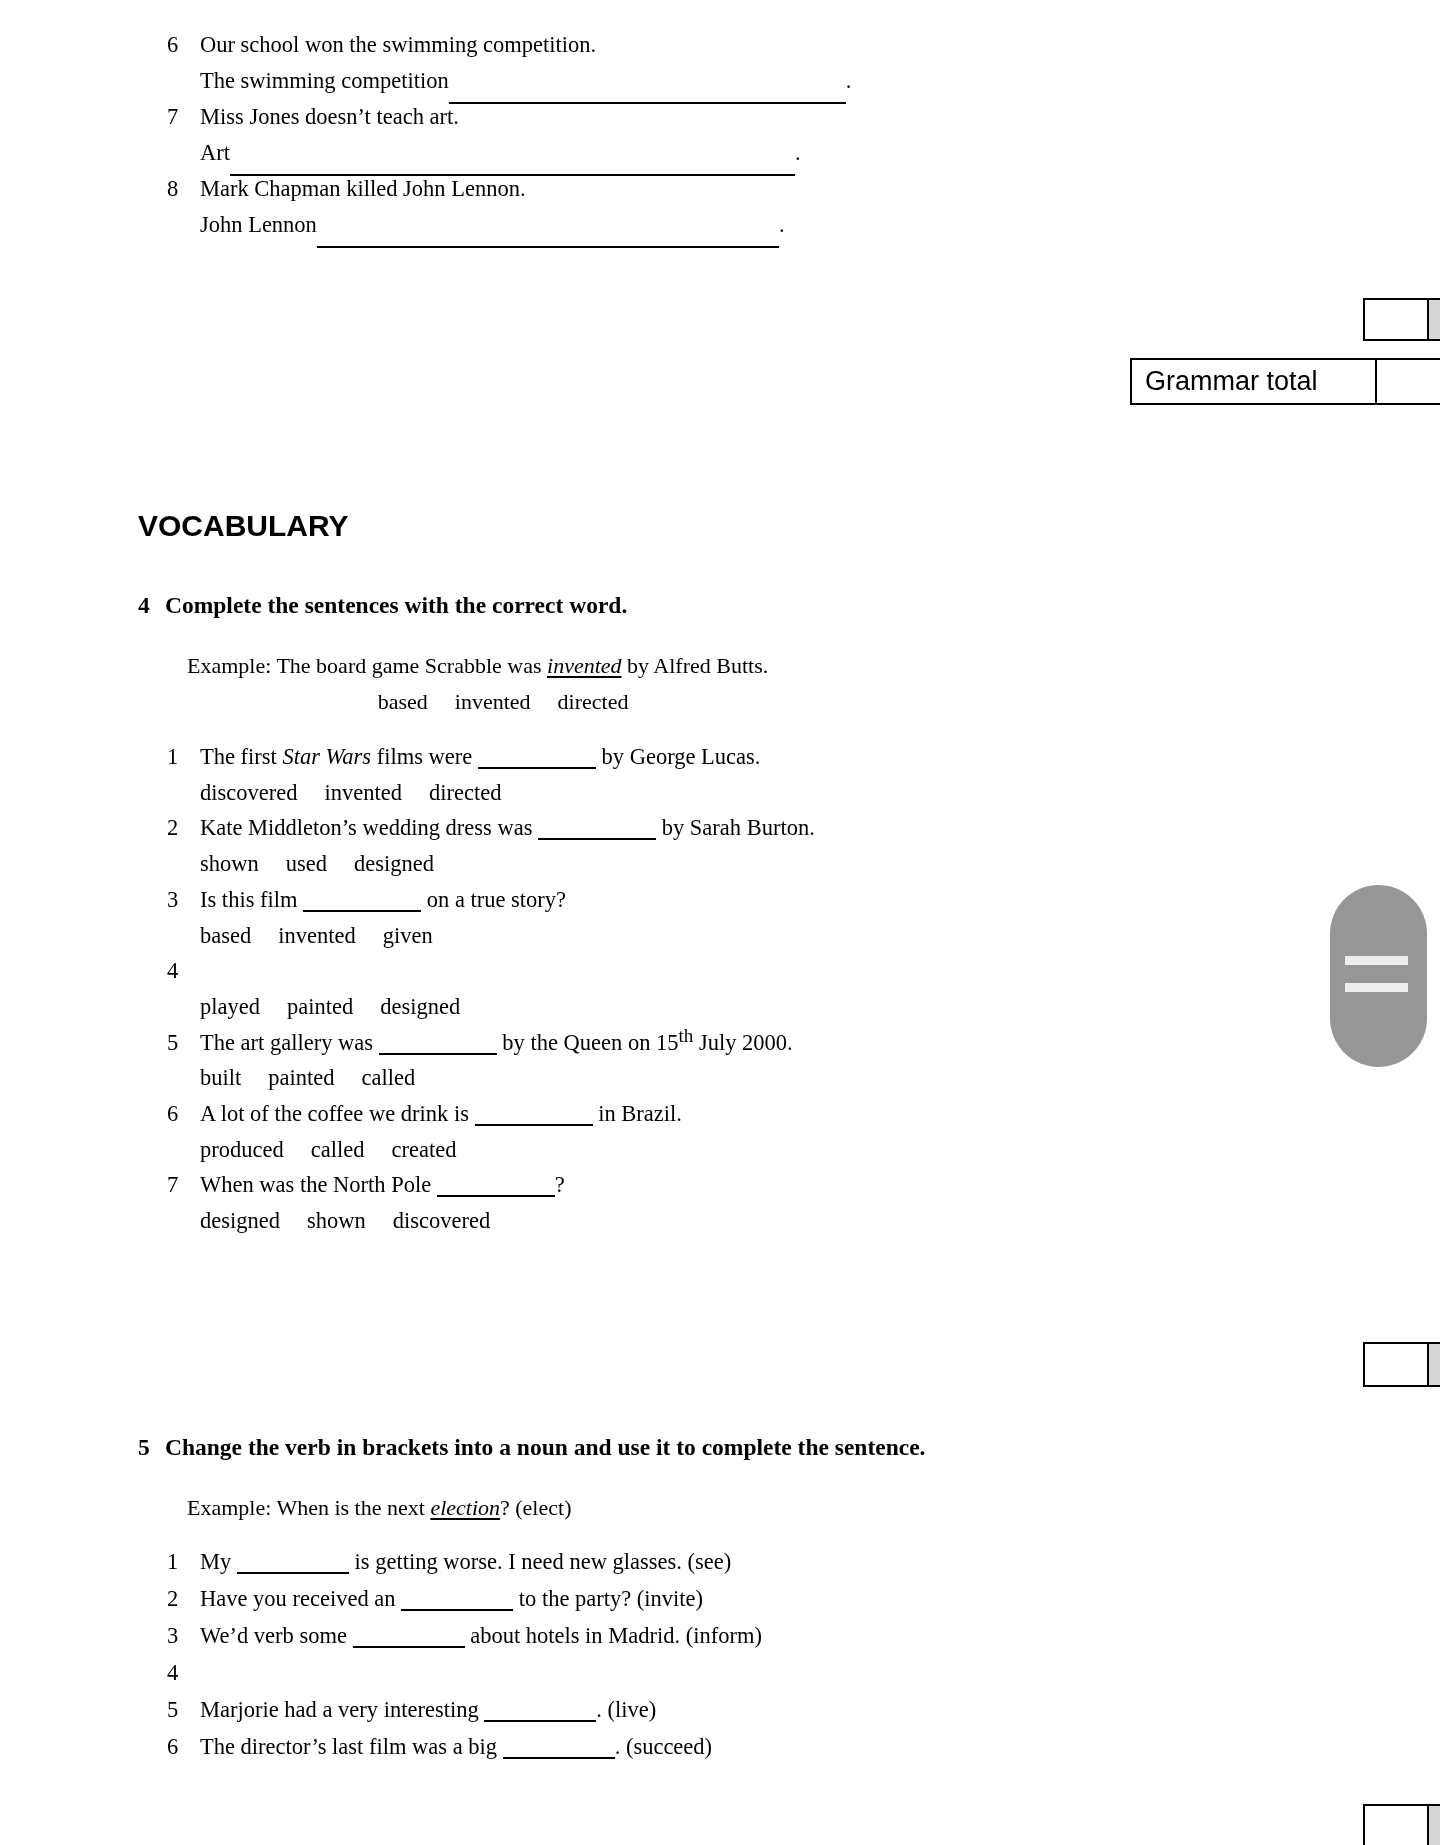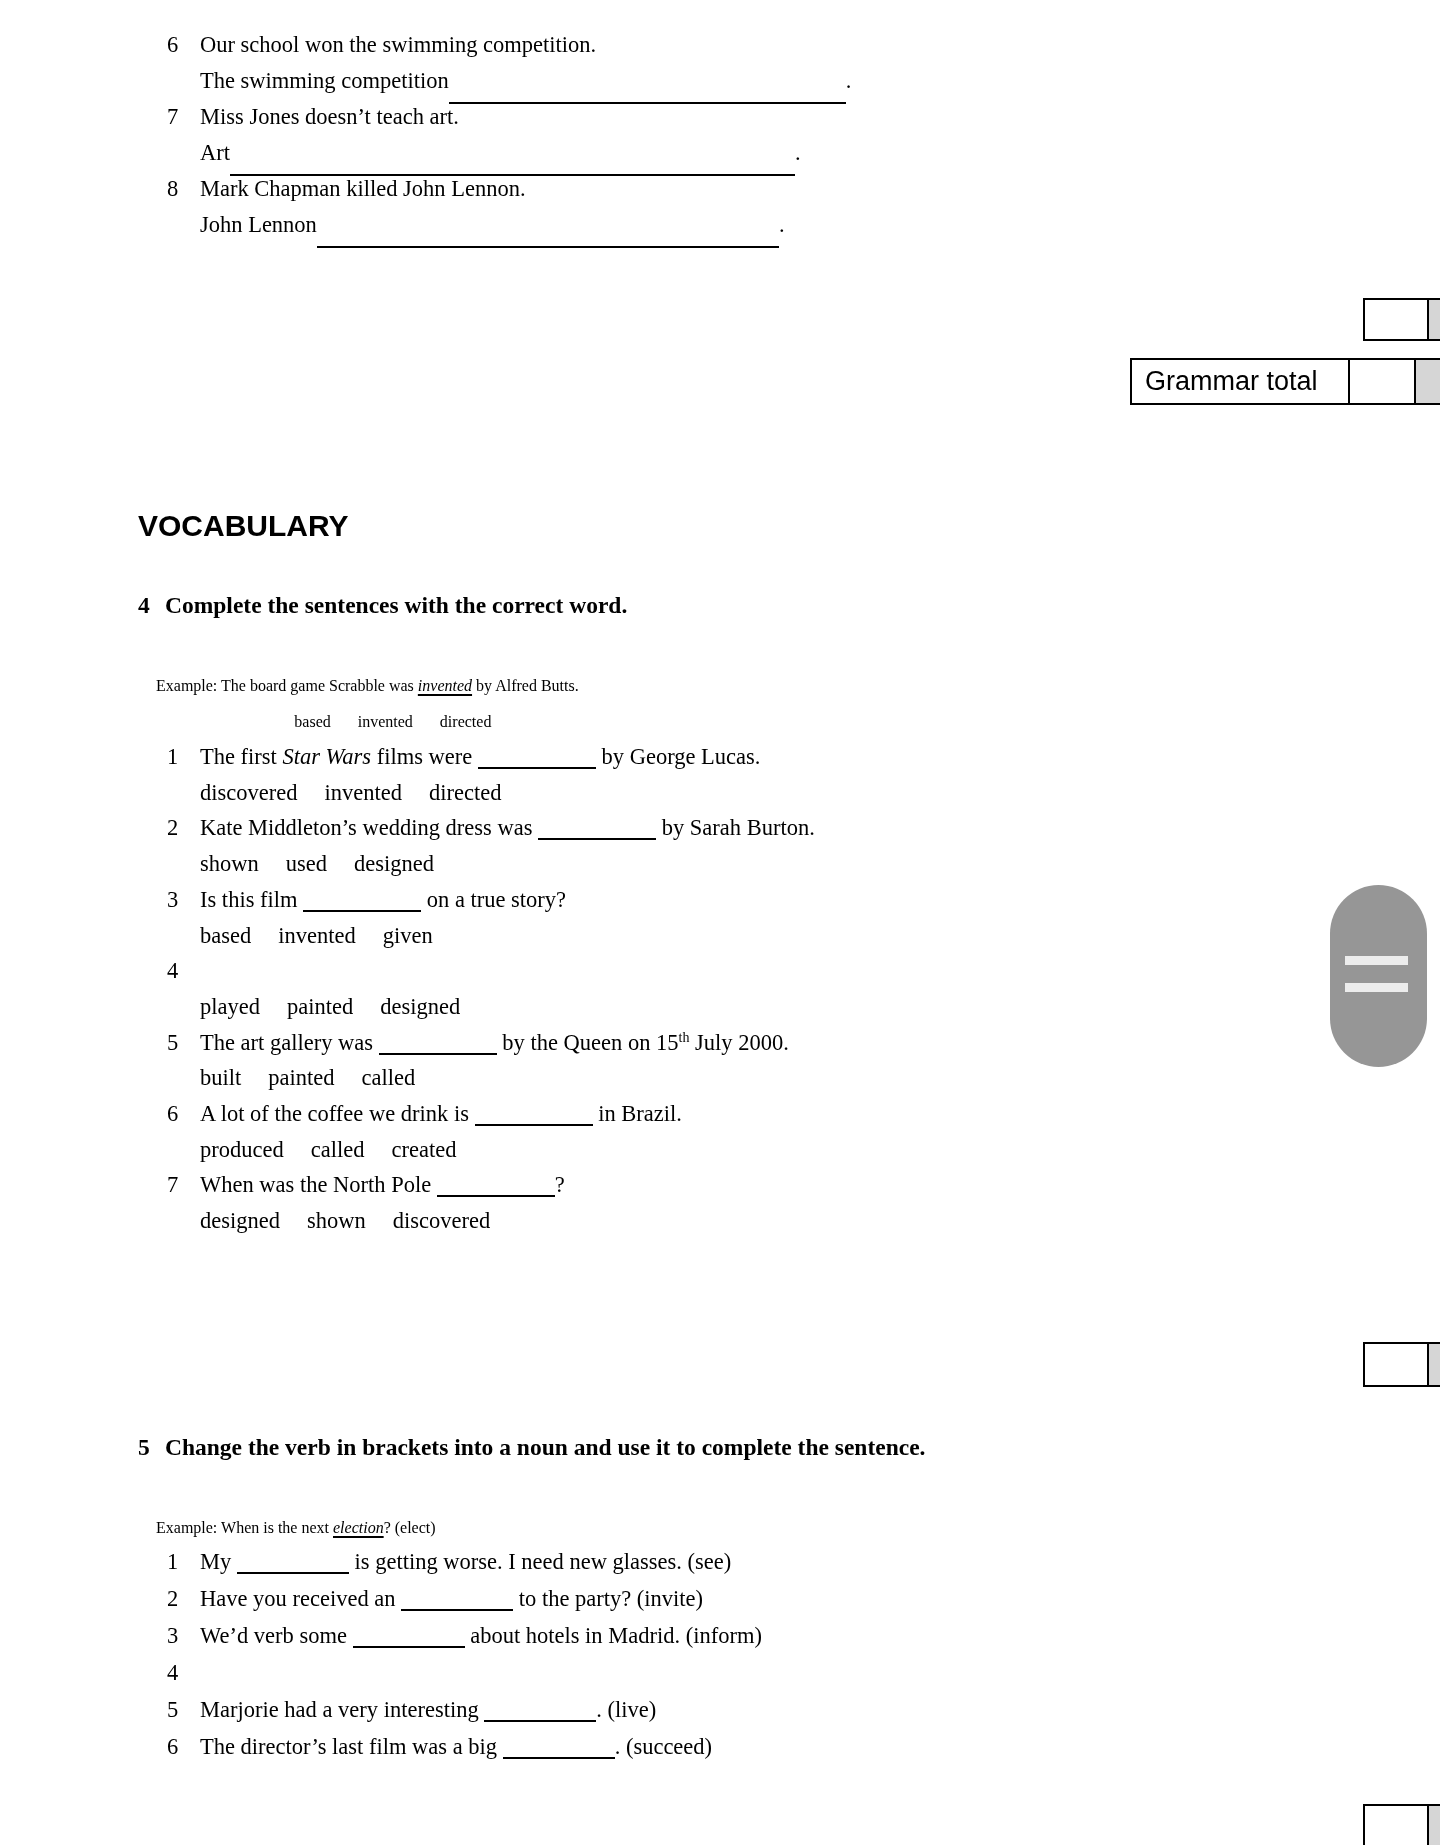--- a/index.html
+++ b/index.html
@@ -9,54 +9,54 @@
     font-family:"Liberation Serif","DejaVu Serif",serif;
   }
   
   .textblock{position:absolute;font-size:22.5px;}
   .row{display:flex;align-items:baseline;}
   .num{flex:0 0 33px;}
   .answer{padding-left:33px;align-items:flex-end;}
   .it{font-style:italic;}
   .ul{text-decoration:underline;text-decoration-thickness:2px;text-underline-offset:3px;}
   .blank{display:inline-block;height:4px;border-bottom:2px solid #000;margin-bottom:-5px;}
-  sup.sp{font-size:14px;line-height:0;}
+  sup.sp{font-size:19px;line-height:0;}
   .opt{margin-right:27px;}
   
   #grammar-items{top:27px;left:167px;width:1050px;line-height:36px;}
   
   .score-pair{position:absolute;display:flex;}
   .cell{box-sizing:border-box;border:2px solid #000;background:#fff;}
   .cell.gray{background:#d6d6d6;margin-left:-2px;}
   #score-box-1{left:1363px;top:298px;height:43px;}
   #score-box-2{left:1363px;top:1342px;height:45px;}
   #score-box-3{left:1363px;top:1804px;height:55px;}
   .cell.score{width:66px;}
   .cell.gray{width:75px;}
   #grammar-total{left:1130px;top:358px;height:47px;}
   .cell.gt-label{
-    width:220px;display:flex;align-items:center;padding-left:13px;
+    width:247px;display:flex;align-items:center;padding-left:13px;
     font-family:"Liberation Sans","DejaVu Sans",sans-serif;font-size:27px;
   }
   .cell.gt-score{width:68px;margin-left:-2px;}
   
   #vocab-heading{
     position:absolute;left:138px;top:509px;
     font-family:"Liberation Sans","DejaVu Sans",sans-serif;
     font-weight:bold;font-size:30px;
   }
   .ex-heading{
     position:absolute;left:138px;display:flex;align-items:baseline;
     font-weight:bold;font-size:23.5px;
   }
   .ex-heading .exnum{flex:0 0 27px;}
   #ex4-heading{top:592px;}
   #ex5-heading{top:1434px;}
   
-  .example{position:absolute;left:156px;line-height:36px;font-size:16px;margin-top:20px;}
+  .example{position:absolute;left:187px;line-height:36px;font-size:22px;}
   #ex4-example{top:648px;}
   #ex5-example{top:1490px;}
   .example .opts-line{padding-left:78px;text-align:center;}
   
   #ex4-items{top:739px;left:167px;width:1100px;line-height:35.7px;}
   #ex5-items{top:1543px;left:167px;width:1150px;line-height:37px;}
   
   #scroll-pill{
     position:absolute;left:1330px;top:885px;width:97px;height:182px;
     border-radius:48.5px;background:#969696;

